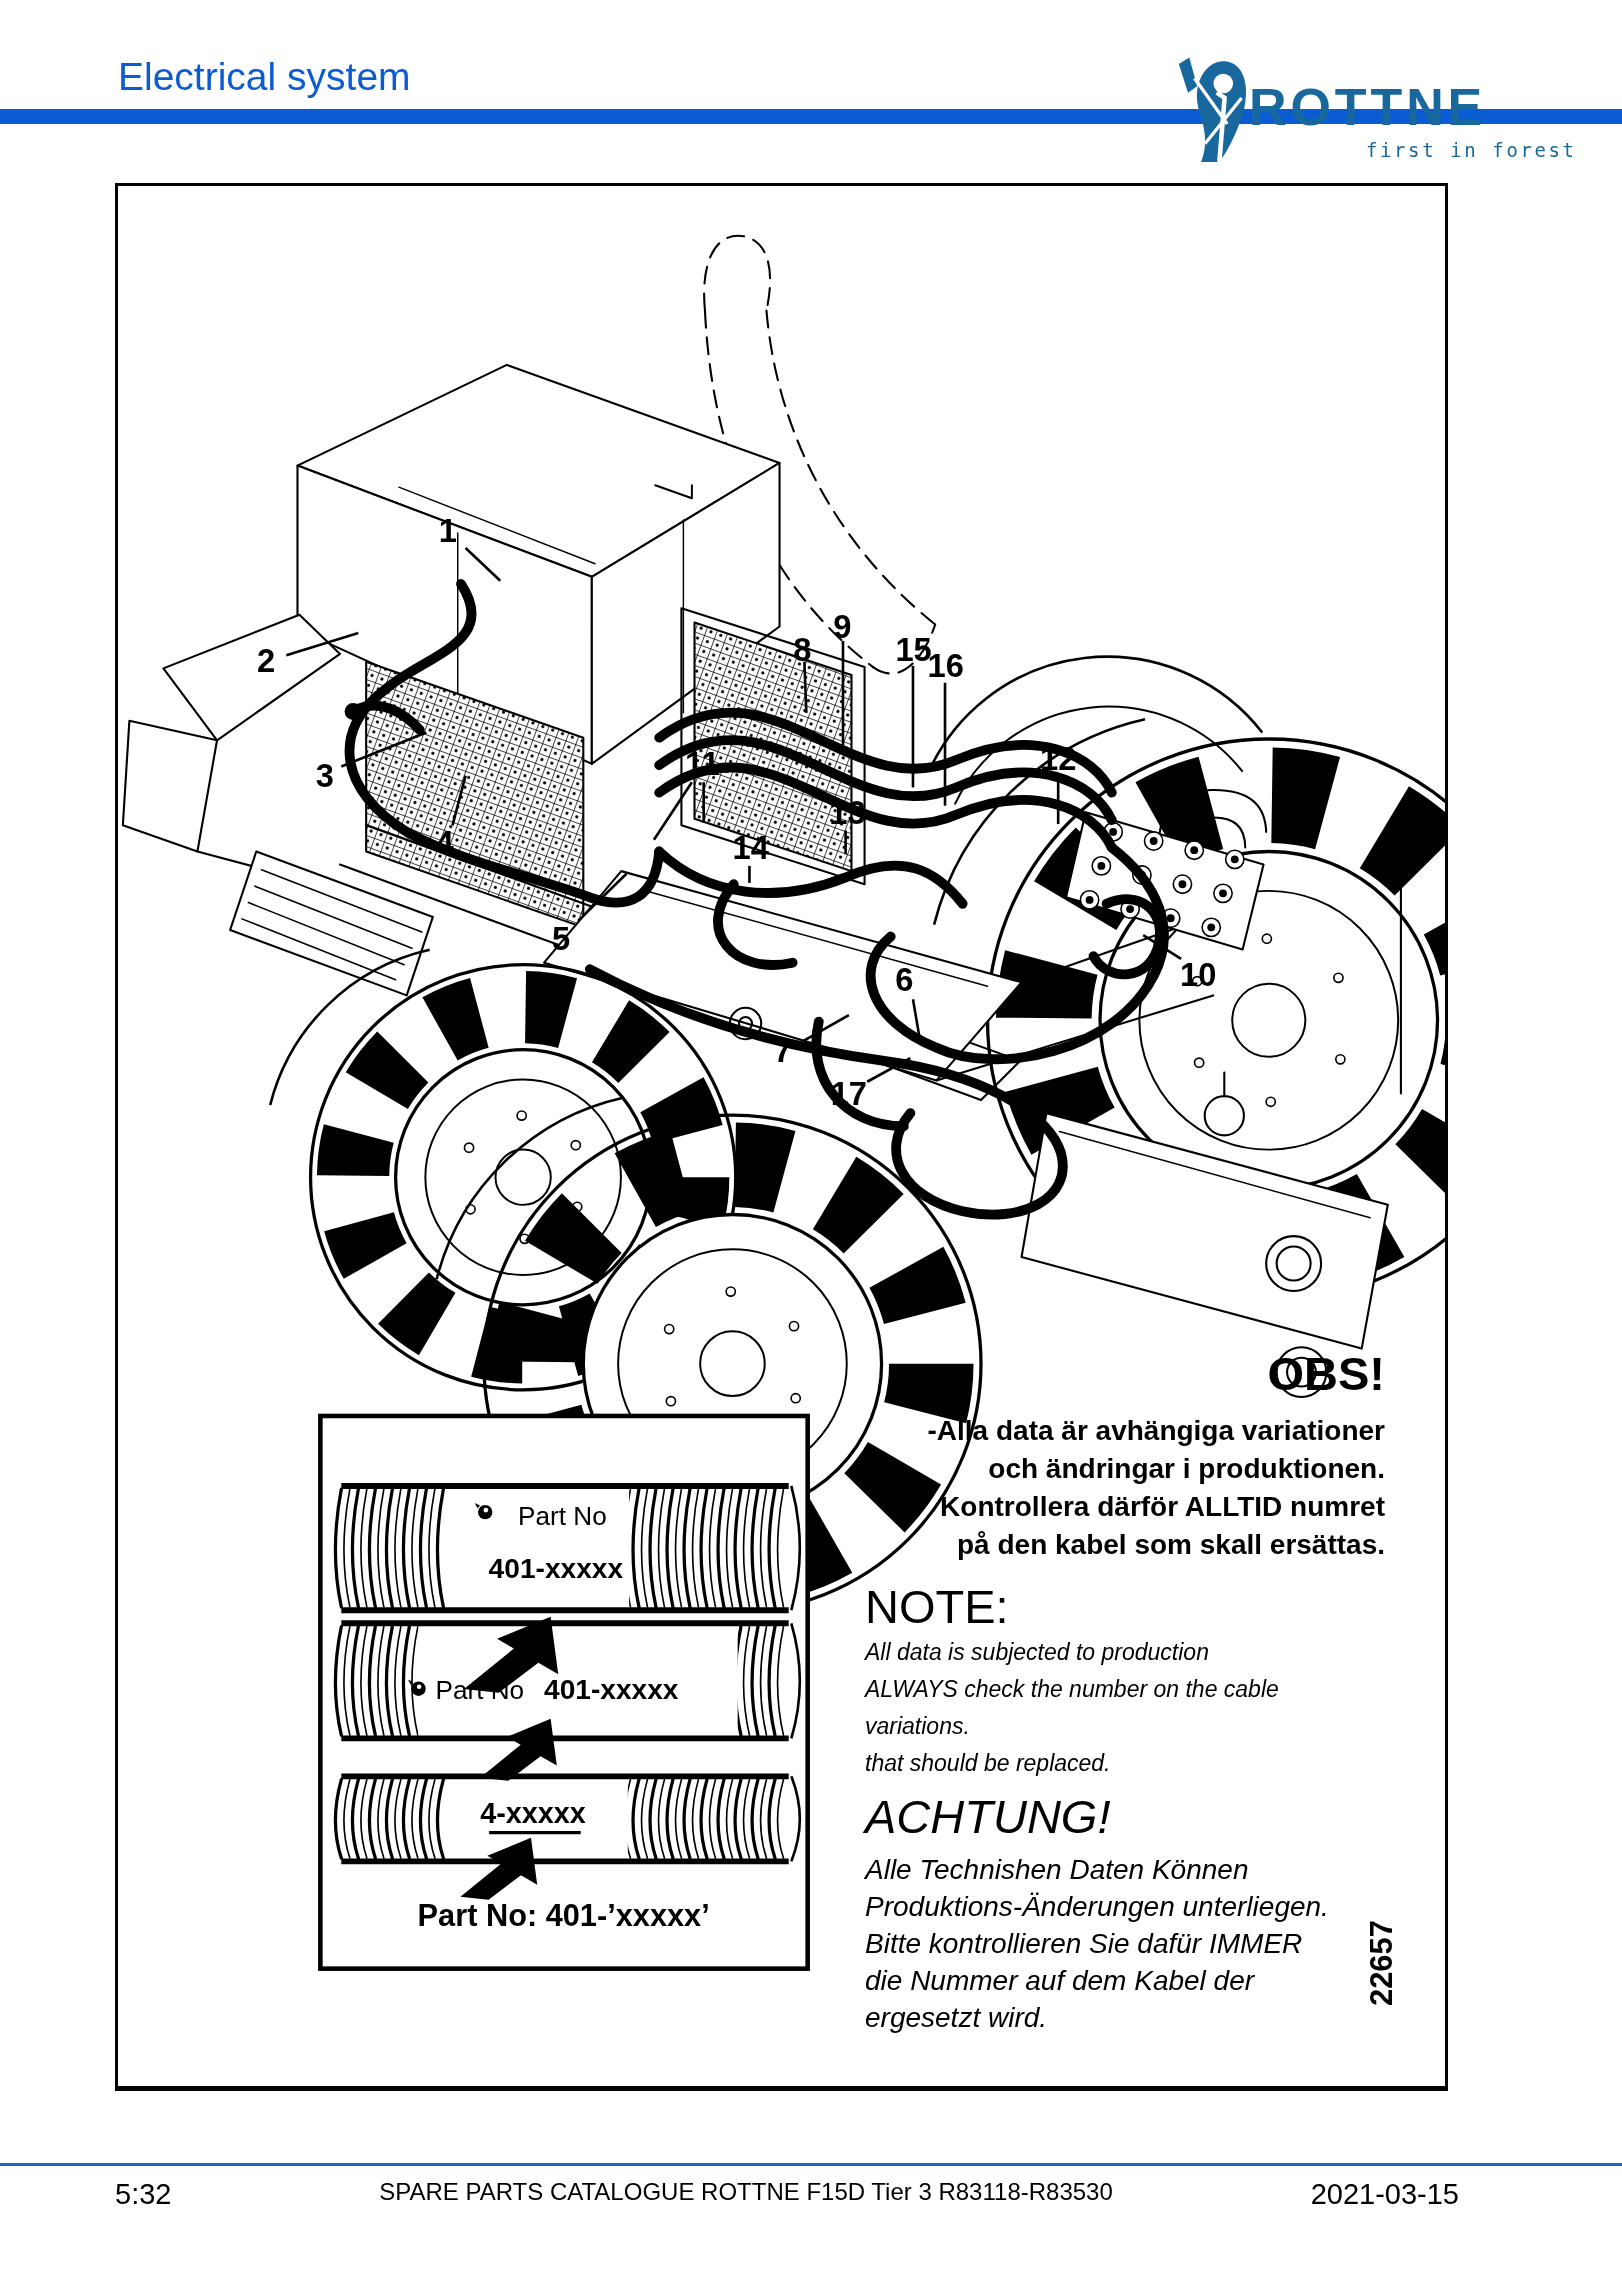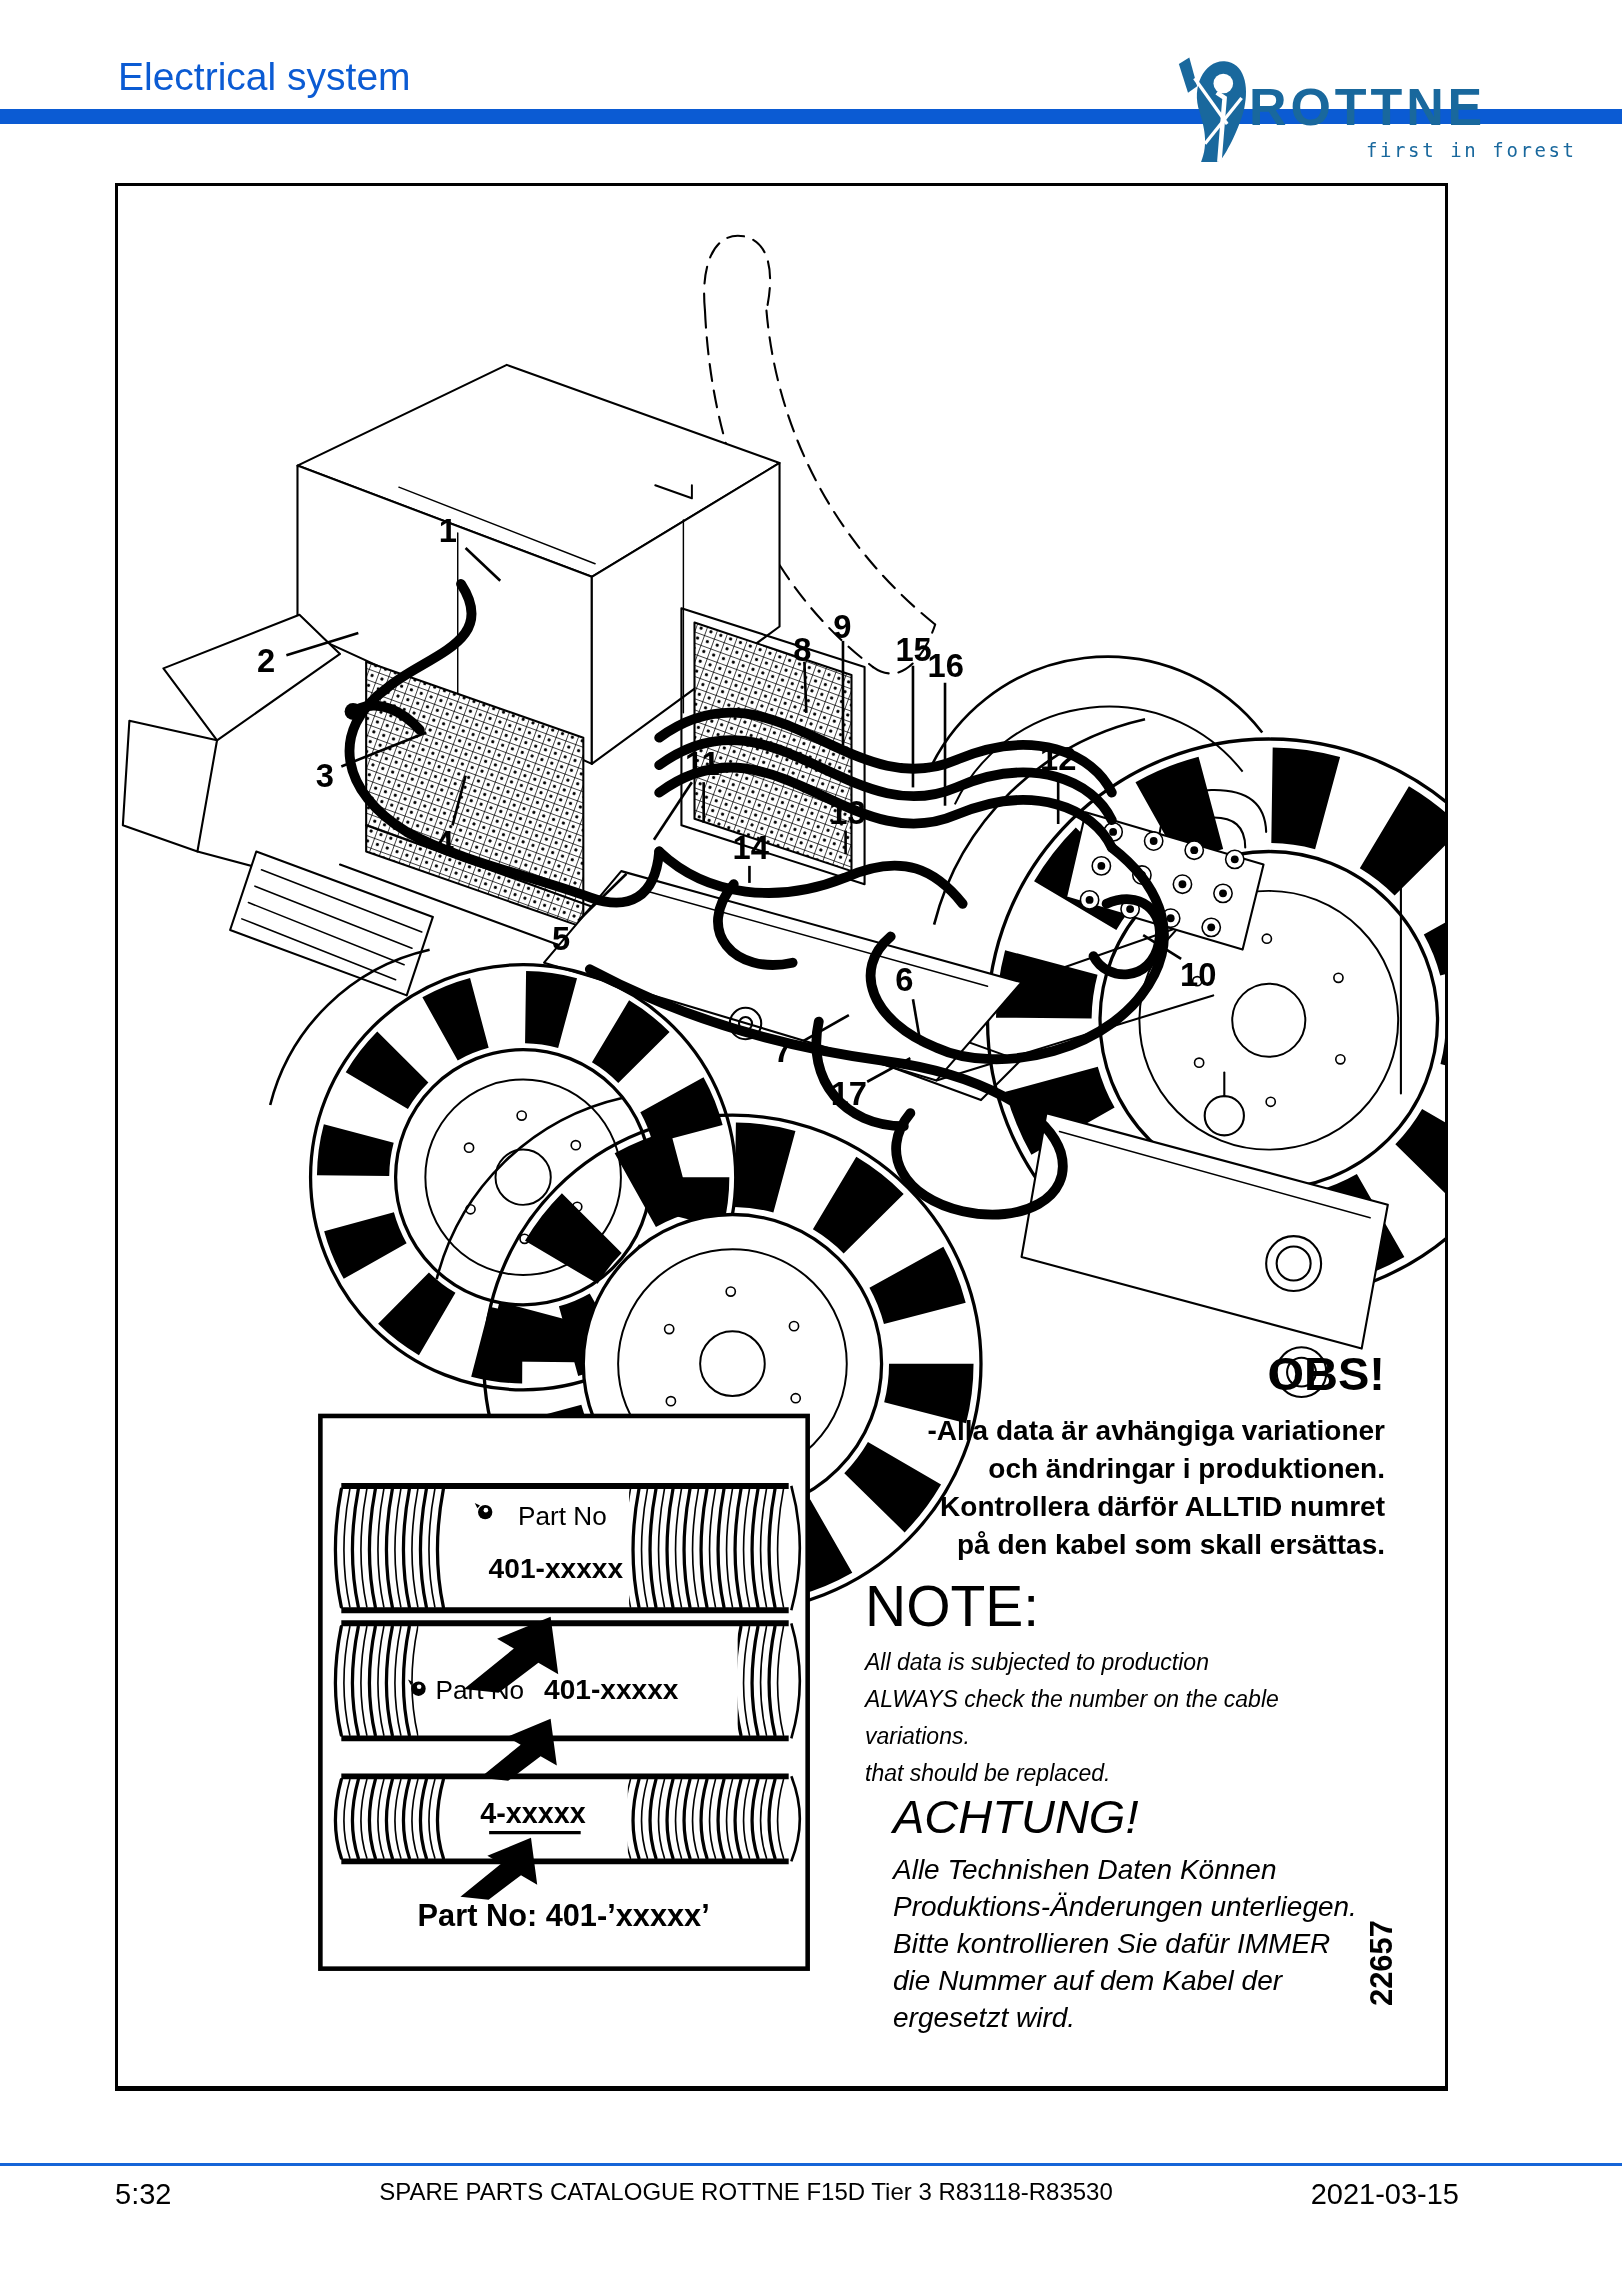--- a/index.html
+++ b/index.html
@@ -22,23 +22,23 @@
     left:115px;top:183px;width:1333px;height:1908px;background:#fff;
     border:3.9px solid #000;border-bottom-width:5.9px;box-sizing:border-box;
   }
   #diagram-svg{left:115px;top:183px;width:1333px;height:1908px;}
   
   .note-block{line-height:37px;}
   #obs-block{left:862px;top:1355px;width:523px;text-align:right;}
   #obs-heading{font-size:47px;font-weight:bold;margin-bottom:19.6px;}
   #obs-block .body{font-size:28px;font-weight:bold;line-height:38px;}
   #note-block{left:865px;top:1588px;width:543px;}
-  #note-heading{font-size:57px;font-weight:400;margin-bottom:19px;}
+  #note-heading{font-size:47px;font-weight:400;margin-bottom:9px;}
   #note-block .body{font-size:23px;font-weight:400;line-height:37px;font-style:italic;}
-  #achtung-block{left:865px;top:1798px;width:543px;font-style:italic;margin-left:28px;}
+  #achtung-block{left:865px;top:1798px;width:543px;font-style:italic;}
   #achtung-heading{font-size:47px;font-weight:400;margin-bottom:15.7px;}
   #achtung-block .body{font-size:28px;font-weight:400;line-height:37px;}
   #figure-number{
     left:1382px;top:1963px;font-size:31px;font-weight:bold;white-space:nowrap;
     transform:translate(-50%,-50%) rotate(-90deg);
   }
   
   #footer-rule{left:0;top:2163px;width:1622px;height:3.3px;background:#1565d8;}
   #footer-page{left:115px;top:2178px;font-size:29px;}
   #footer-center{left:0;top:2178px;width:1492px;text-align:center;font-size:24px;}

